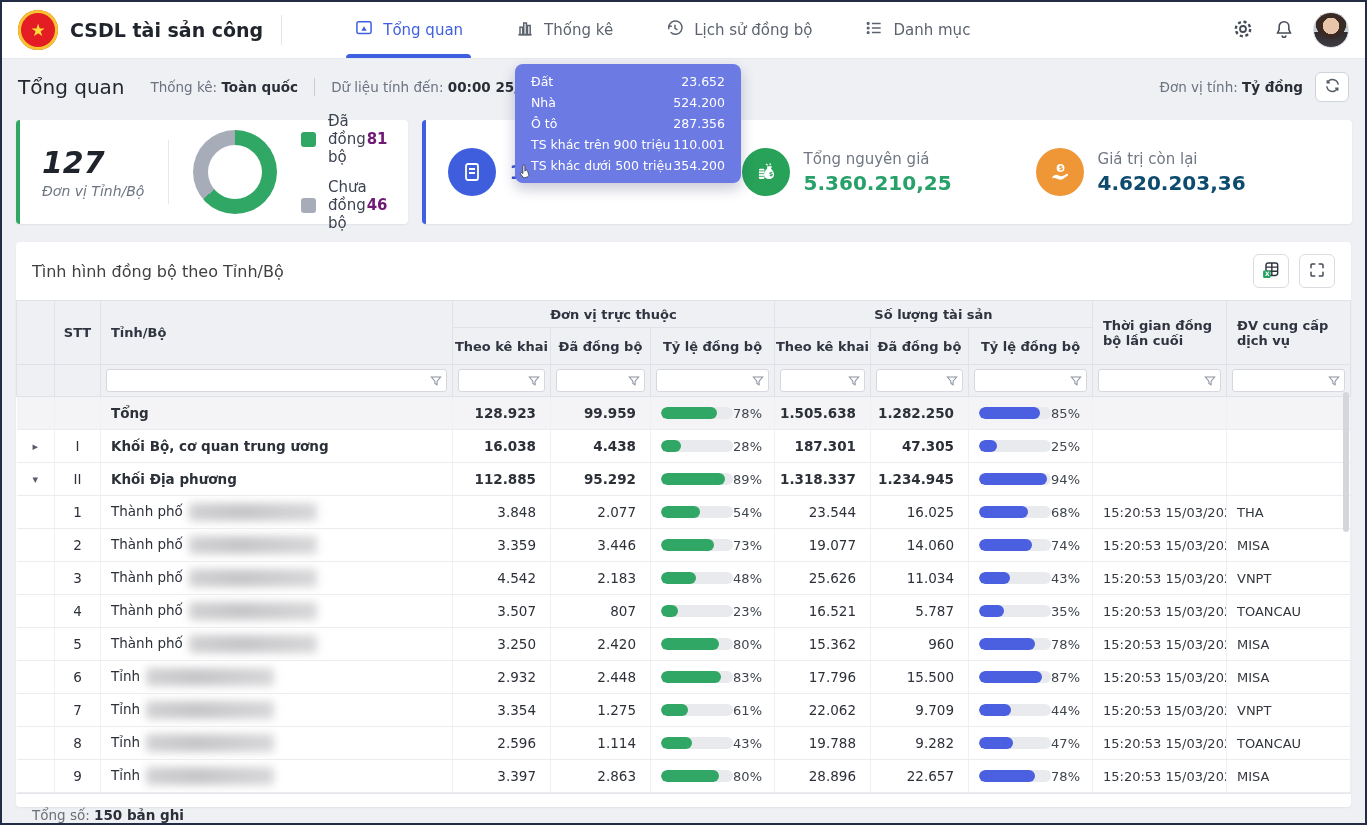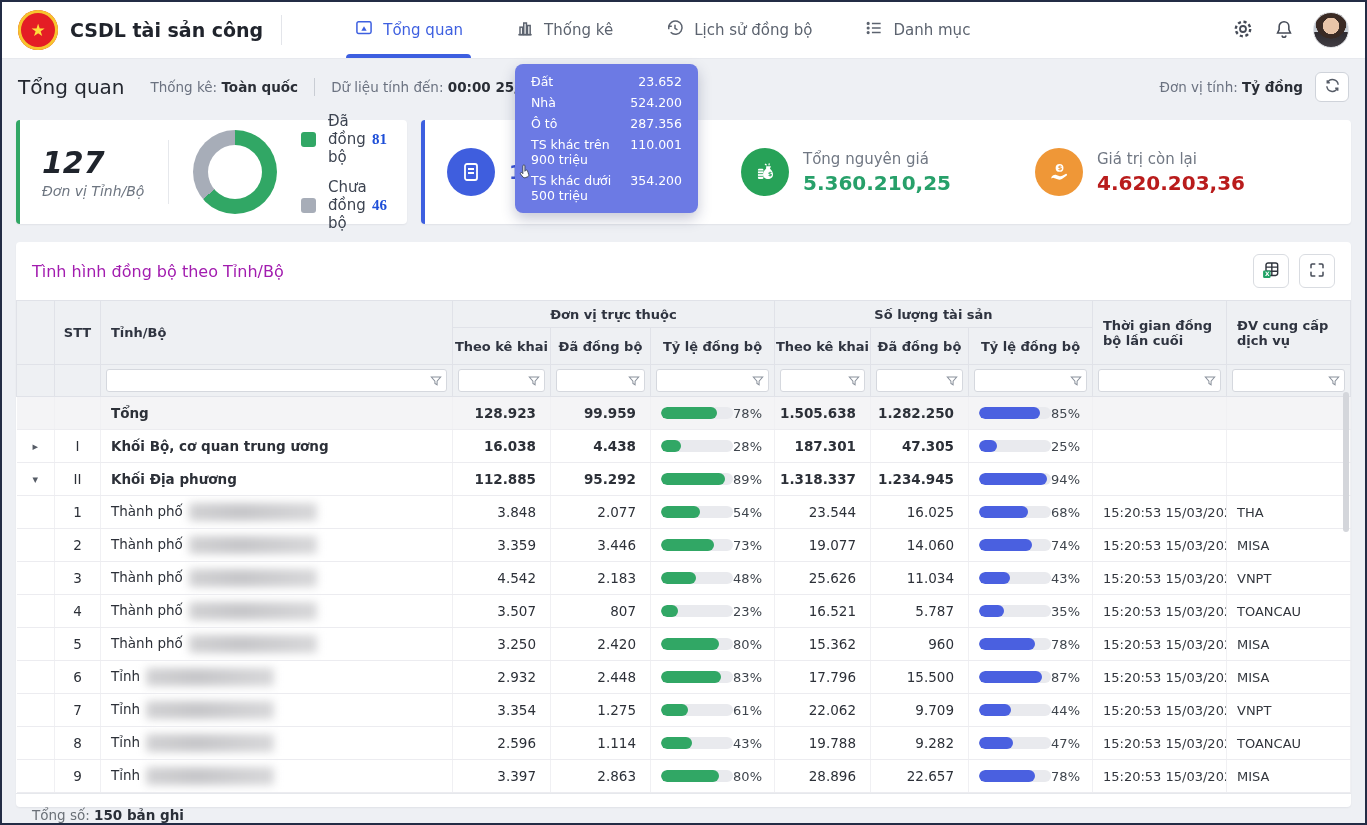--- a/index.html
+++ b/index.html
@@ -53,48 +53,48 @@
   .count-label { font-size:14px; color:#6d7580; margin-top:4px; white-space:nowrap; }
   .count-block { width:126px;font-style:italic; }
   .v-divider { width:1px; height:64px; background:#e6e8ec; }
   .donut { width:84px; height:84px; border-radius:50%; margin:0 24px; position:relative; flex:0 0 auto; }
   .donut::after { content:""; position:absolute; inset:15px; background:#fff; border-radius:50%; }
   .legend { display:flex; flex-direction:column; gap:12px; flex:1; padding-right:14px; }
   .legend-row { display:flex; align-items:center; font-size:15px; color:#3c4350; }
   .legend-swatch { width:15px; height:15px; border-radius:3px; margin-right:12px; flex:0 0 auto; }
   .legend-swatch.green { background:var(--c-green); }
   .legend-swatch.gray { background:var(--c-gray); }
-  .legend-val { margin-left:auto; font-weight:bold; color:#1d4ed8;font-family:Liberation Serif, serif; }
+  .legend-val { margin-left:auto; font-weight:bold; color:#701a75; }
   .card-values { flex:1; border-left:4px solid var(--c-blue);
                  display:flex; padding:0 22px; }
   .vsec { display:flex; align-items:center; gap:14px; width:294px; }
   .circle-ic { width:48px; height:48px; border-radius:50%; display:flex; align-items:center;
                justify-content:center; flex:0 0 auto; }
   .circle-ic.blue { background:#3f5ede; }
   .circle-ic.green { background:#27a258; }
   .circle-ic.orange { background:#ef9737; }
   .vsec-label { font-size:15px; color:#707783; margin-bottom:3px; white-space:nowrap; }
   .vsec-value { font-size:20px; font-weight:bold; white-space:nowrap; }
   .vsec-value.blue { color:#3b55d8; }
   .vsec-value.green { color:#27a06a; }
-  .vsec-value.orange { color:#b91c1c; }
+  .vsec-value.orange { color:#0c4a6e; }
 
   
-  .tooltip { position:absolute; left:513px; top:62px; width:183px; background:var(--c-tooltip);
+  .tooltip { position:absolute; left:513px; top:62px; width:226px; background:var(--c-tooltip);
              border-radius:8px; padding:7px 0; z-index:40; box-shadow:0 6px 14px rgba(30,40,90,.25); }
   .tt-row { display:flex; justify-content:space-between; padding:3px 16px;
             font-size:12.5px; font-weight:500; color:#fff; line-height:15px; }
   .cursor-hand { position:absolute; left:514px; top:160px; z-index:50; }
 
   
   .table-card { margin:18px 14px 0; background:#fff; border-radius:4px; height:565px;
                 display:flex; flex-direction:column; box-shadow:0 1px 2px rgba(16,24,40,.06);
                 position:relative; }
   .table-head { display:flex; align-items:center; padding:12px 16px; }
-  .table-title { font-size:16px; color:#a21caf; }
+  .table-title { font-size:16px; color:#404040; }
   .table-tools { margin-left:auto; display:flex; gap:10px; }
   .tool-btn { width:36px; height:34px; background:#fff; border:1px solid #d9dce1; border-radius:6px;
               display:flex; align-items:center; justify-content:center; cursor:pointer; }
 
   table { width:100%; border-collapse:collapse; table-layout:fixed; font-size:13.5px; }
   thead th { background:#eef0f3; font-size:13px; font-weight:bold; color:#2f3440;
              border:1px solid #e0e2e8; }
   th.group { height:27px; text-align:center; }
   th.sub { height:37px; text-align:center; font-weight:bold; }
   th.span2 { vertical-align:middle; }

